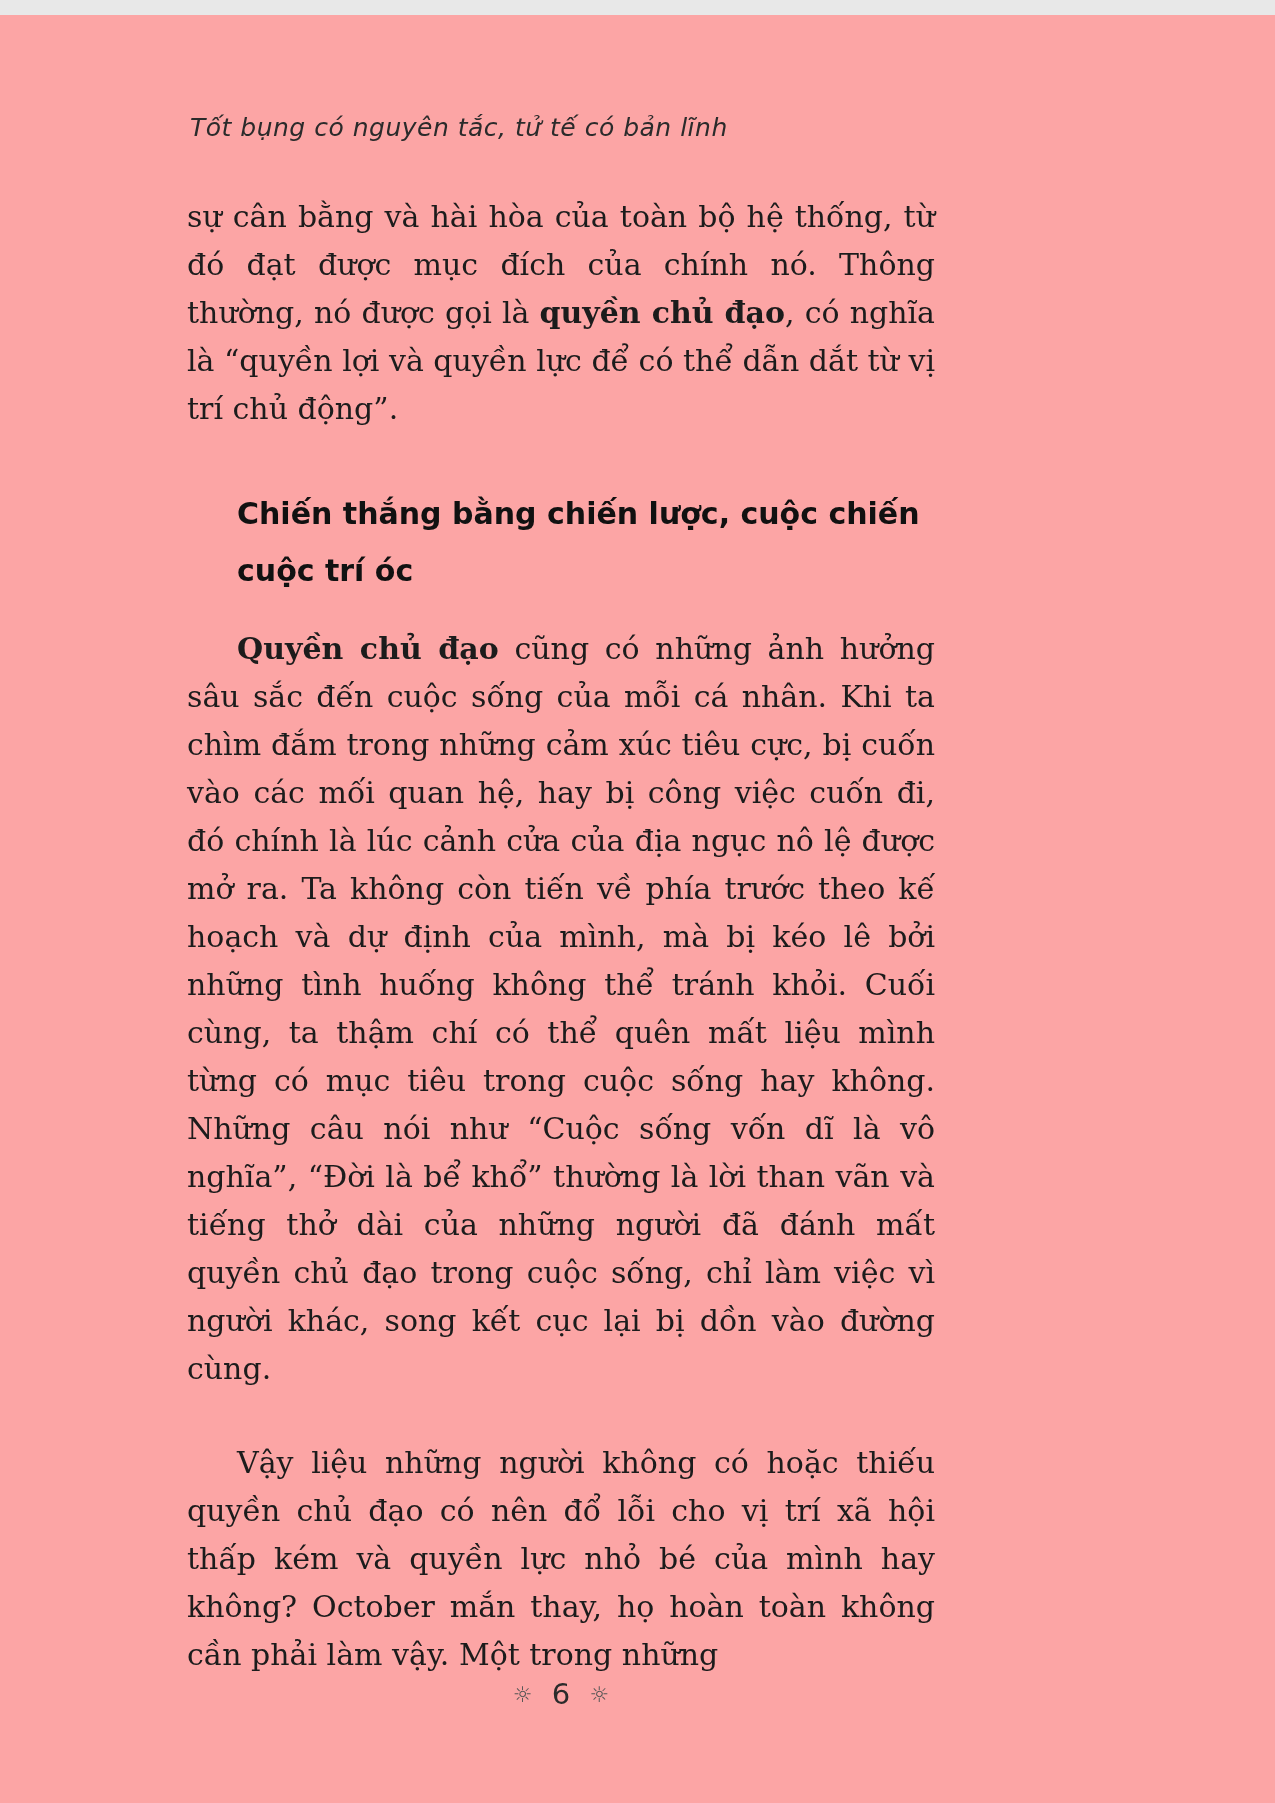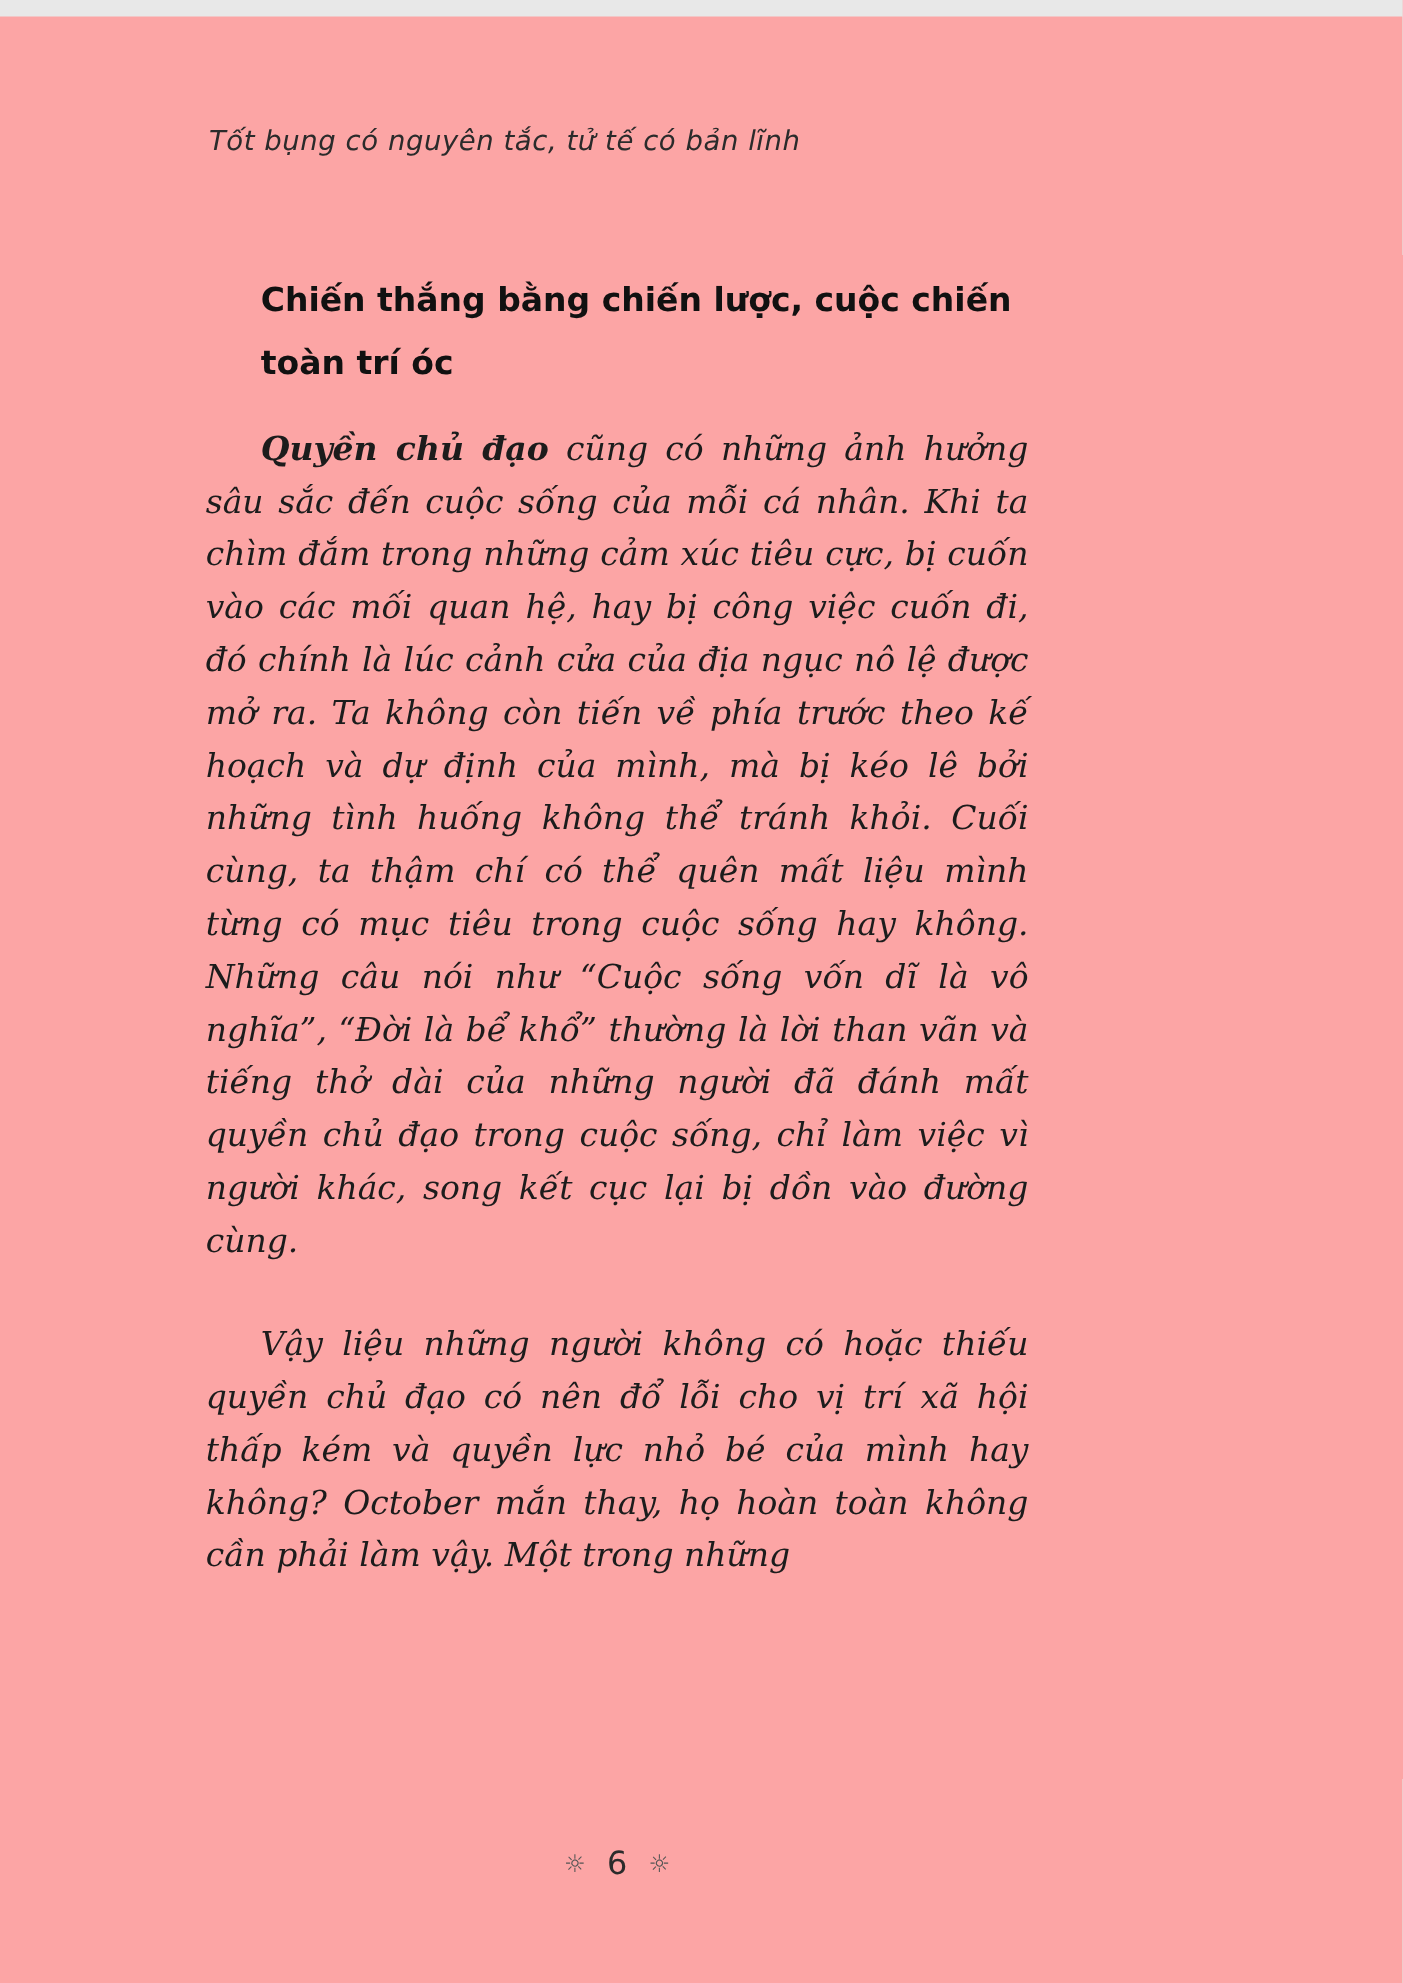--- a/index.html
+++ b/index.html
@@ -35,21 +35,20 @@
     font-size: 30px;
     line-height: 48px;
     text-align: justify;
     color: #1c1c1c;
   }
   .para {
     margin: 0 0 0 0;
   }
   .para.indent {
     text-indent: 50px;
-    font-style: italic;
   }
   .para b {
     font-weight: 700;
   }
   .section-heading {
     font-family: "DejaVu Sans", "Liberation Sans", sans-serif;
     font-weight: 700;
     font-size: 30px;
     line-height: 57px;
     color: #111111;
@@ -82,24 +81,25 @@
 </style>
 </head>
 <body>
 
 <div class="page">
 
   <div class="running-head">Tốt bụng có nguyên tắc, tử tế có bản lĩnh</div>
 
   <div class="content">
 
+    <p class="para"><span>sự cân bằng và hài hòa của toàn bộ hệ thống, từ đó đạt được mục đích của chính nó. Thông thường, nó được gọi là </span><b>quyền chủ đạo</b><span>, có nghĩa là “quyền lợi và quyền lực để có thể dẫn dắt từ vị trí chủ động”.</span></p>
 
     <h2 class="section-heading">
       <span class="h-line">Chiến thắng bằng chiến lược, cuộc chiến</span>
-      <span class="h-line">toàn trí óc</span>
+      <span class="h-line">cuộc trí óc</span>
     </h2>
 
     <p class="para indent"><b>Quyền chủ đạo</b><span> cũng có những ảnh hưởng sâu sắc đến cuộc sống của mỗi cá nhân. Khi ta chìm đắm trong những cảm xúc tiêu cực, bị cuốn vào các mối quan hệ, hay bị công việc cuốn đi, đó chính là lúc cảnh cửa của địa ngục nô lệ được mở ra. Ta không còn tiến về phía trước theo kế hoạch và dự định của mình, mà bị kéo lê bởi những tình huống không thể tránh khỏi. Cuối cùng, ta thậm chí có thể quên mất liệu mình từng có mục tiêu trong cuộc sống hay không. Những câu nói như “Cuộc sống vốn dĩ là vô nghĩa”, “Đời là bể khổ” thường là lời than vãn và tiếng thở dài của những người đã đánh mất quyền chủ đạo trong cuộc sống, chỉ làm việc vì người khác, song kết cục lại bị dồn vào đường cùng.</span></p>
 
     <p class="para indent spaced"><span>Vậy liệu những người không có hoặc thiếu quyền chủ đạo có nên đổ lỗi cho vị trí xã hội thấp kém và quyền lực nhỏ bé của mình hay không? October mắn thay, họ hoàn toàn không cần phải làm vậy. Một trong những</span></p>
 
   </div>
 
   <div class="page-footer">
     <span class="ornament">☼</span>

